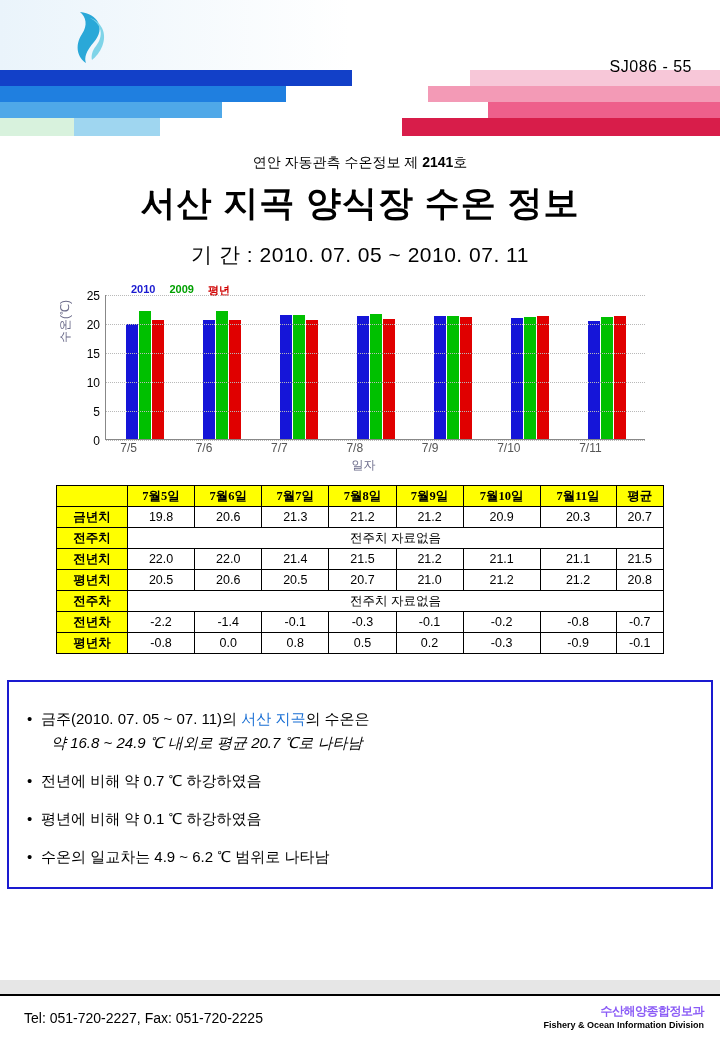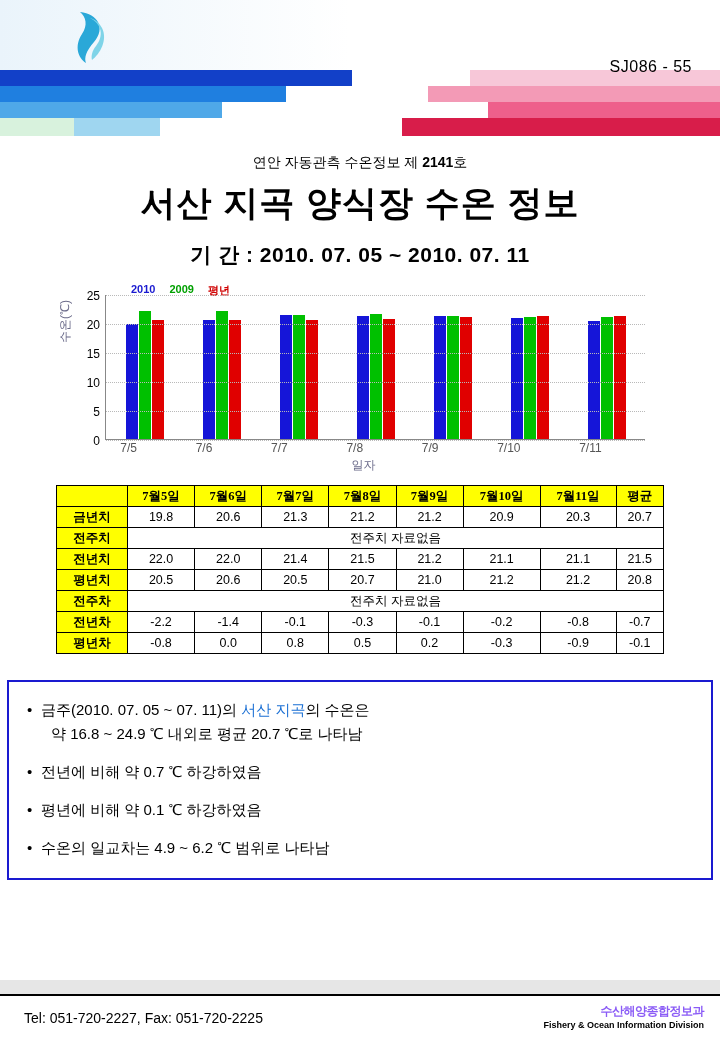--- a/index.html
+++ b/index.html
@@ -90,21 +90,21 @@
   }
   .title-small b { font-weight: bold; }
   .title-main {
     font-size: 35px;
     font-weight: bold;
     margin-top: 8px;
     letter-spacing: 1px;
   }
   .title-period {
     font-size: 21px;
-    font-weight: bold;
+    font-weight: normal;
     margin-top: 14px;
     letter-spacing: 0.5px;
   }
 
   
   .chart-area {
     position: relative;
     width: 610px;
     height: 190px;
     margin: 12px auto 0 auto;
@@ -213,21 +213,21 @@
   }
   table.data td.span {
     background: #ffffff;
   }
 
   
   .summary {
     width: 706px;
     margin: 26px auto 0 auto;
     border: 2px solid #1a1ad0;
-    padding: 16px 16px 16px 16px;
+    padding: 25px 16px 16px 16px;
     box-sizing: border-box;
   }
   .summary li {
     list-style: none;
     font-size: 15px;
     margin-bottom: 14px;
     position: relative;
     padding-left: 16px;
     line-height: 1.6;
   }
@@ -468,21 +468,21 @@
         <td>-0.9</td>
         <td>-0.1</td>
       </tr>
     </tbody>
 </table>
 
 <div class="summary">
   <ul style="margin:0;padding:0;">
     <li>
       <span>금주(2010. 07. 05 ~ 07. 11)의 </span><span class="hl">서산 지곡</span><span>의 수온은</span>
-      <div style="padding-left:10px;">약 16.8 ~ 24.9 ℃ 내외로 평균 20.7 ℃로 나타남</div>
+      <div style="padding-left:10px;font-style:italic;">약 16.8 ~ 24.9 ℃ 내외로 평균 20.7 ℃로 나타남</div>
     </li>
     <li>전년에 비해 약 0.7 ℃ 하강하였음</li>
     <li>평년에 비해 약 0.1 ℃ 하강하였음</li>
     <li>수온의 일교차는 4.9 ~ 6.2 ℃ 범위로 나타남</li>
   </ul>
 </div>
 
 <div class="footer-bar"></div>
 <div class="footer-line"></div>
 <div class="footer-left">Tel: 051-720-2227,  Fax: 051-720-2225</div>

